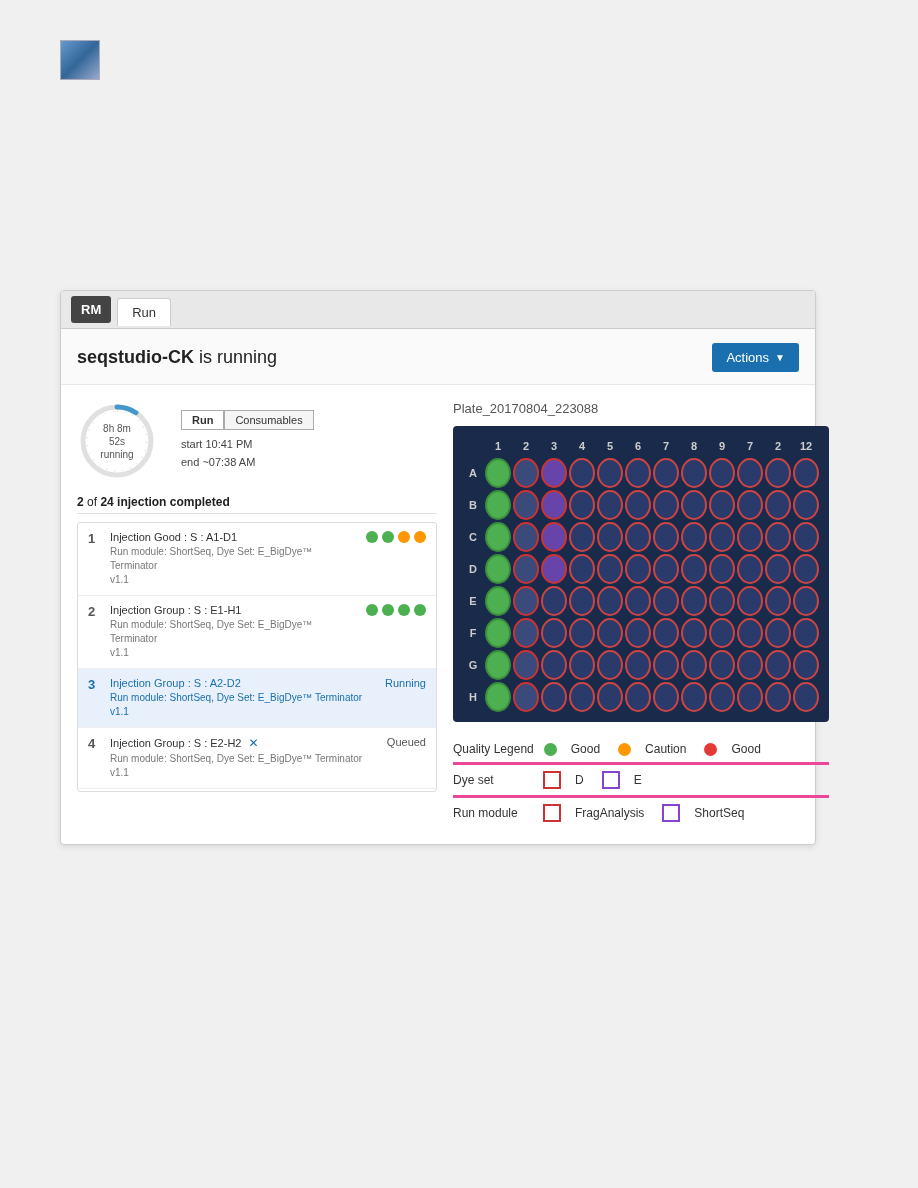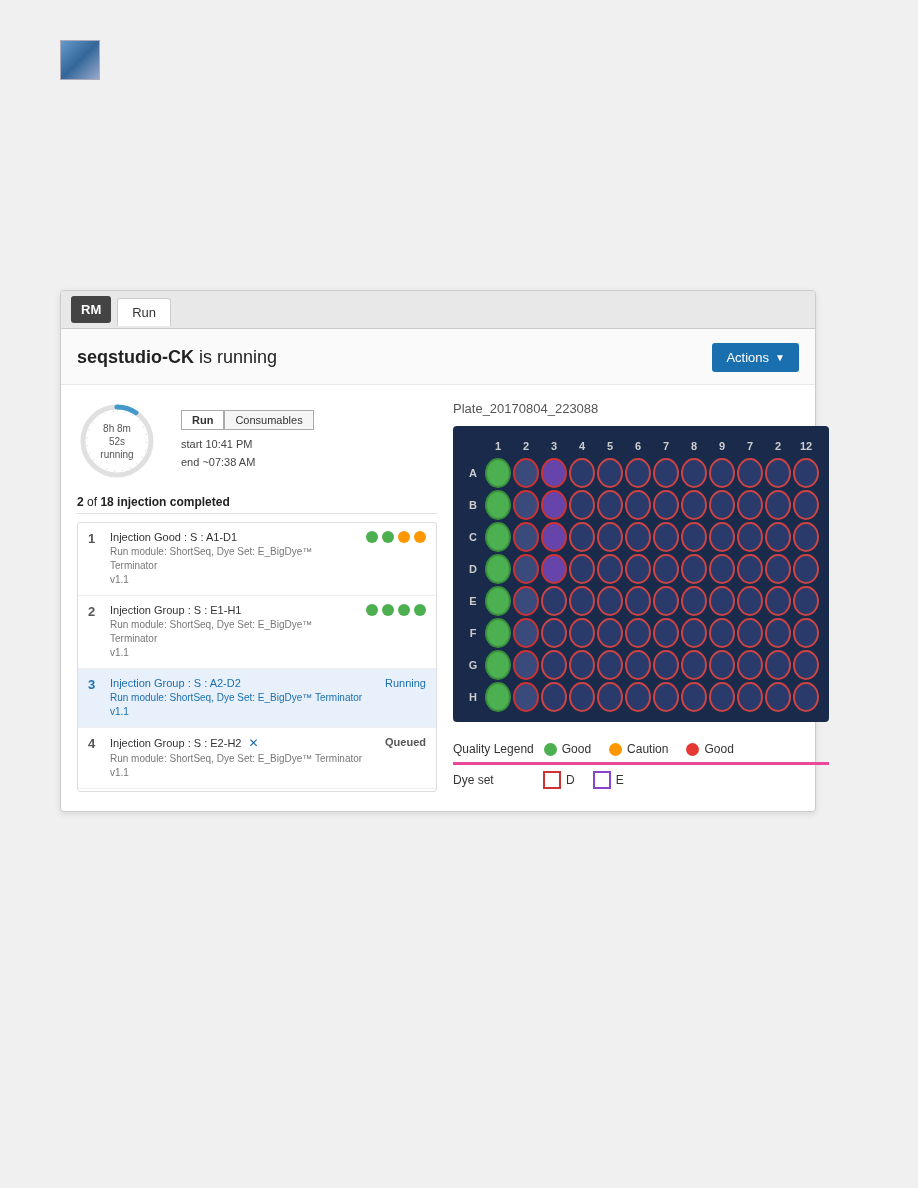--- a/index.html
+++ b/index.html
@@ -262,21 +262,21 @@
 
     .dot.green { background: #4caf50; }
     .dot.orange { background: #ff9800; }
 
     .inj-status {
       font-size: 11px;
       margin-left: 6px;
     }
 
     .status-running { color: #1a6faf; }
-    .status-queued { color: #555; font-weight: bold; }
+    .status-queued { color: #555; }
 
     .x-icon {
       color: #1a6faf;
       font-size: 12px;
       margin-left: 4px;
       cursor: pointer;
     }
 
     
     .right-panel {
@@ -379,21 +379,21 @@
 
     .legend-items {
       display: flex;
       gap: 18px;
       align-items: center;
     }
 
     .legend-item {
       display: flex;
       align-items: center;
-      gap: 5px;
+      gap: 14px;
       font-size: 12px;
     }
 
     .legend-dot {
       width: 13px;
       height: 13px;
       border-radius: 50%;
     }
 
     .legend-dot.good { background: #4caf50; }
@@ -483,21 +483,21 @@
               <div class="rc-tab">Consumables</div>
             </div>
             <div class="run-info">
               <div>start 10:41 PM</div>
               <div>end ~07:38 AM</div>
             </div>
           </div>
         </div>
 
         <div class="injection-count">
-          <span>2</span> of <span>18</span> <span>injection completed</span>
+          <span>2</span> of <span>24</span> <span>injection completed</span>
         </div>
 
         <div class="injection-list">
 
           <div class="injection-item">
             <div class="inj-num">1</div>
             <div class="inj-details">
               <div class="inj-group">Injection Good : S : A1-D1</div>
               <div class="inj-module">Run module: ShortSeq, Dye Set: E_BigDye™ Terminator<br>v1.1</div>
             </div>
@@ -720,20 +720,33 @@
                 <span class="dye-box dye-d"></span>
                 <span>D</span>
               </div>
               <div class="legend-item">
                 <span class="dye-box dye-e"></span>
                 <span>E</span>
               </div>
             </div>
           </div>
 
+          <div class="legend-row">
+            <div class="legend-label">Run module</div>
+            <div class="legend-items">
+              <div class="legend-item">
+                <span class="run-module-box rm-frag"></span>
+                <span>FragAnalysis</span>
+              </div>
+              <div class="legend-item">
+                <span class="run-module-box rm-short"></span>
+                <span>ShortSeq</span>
+              </div>
+            </div>
+          </div>
 
         </div>
 
       </div>
 
     </div>
 
   </div>
 
 </div>

